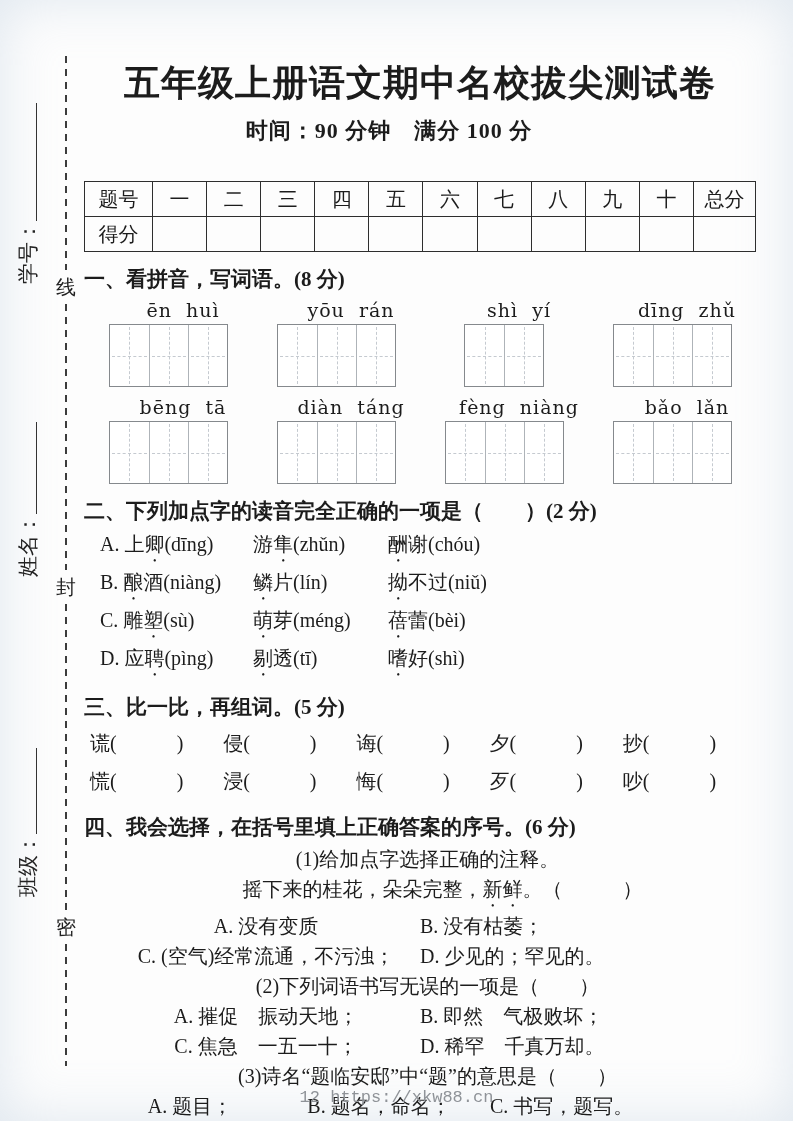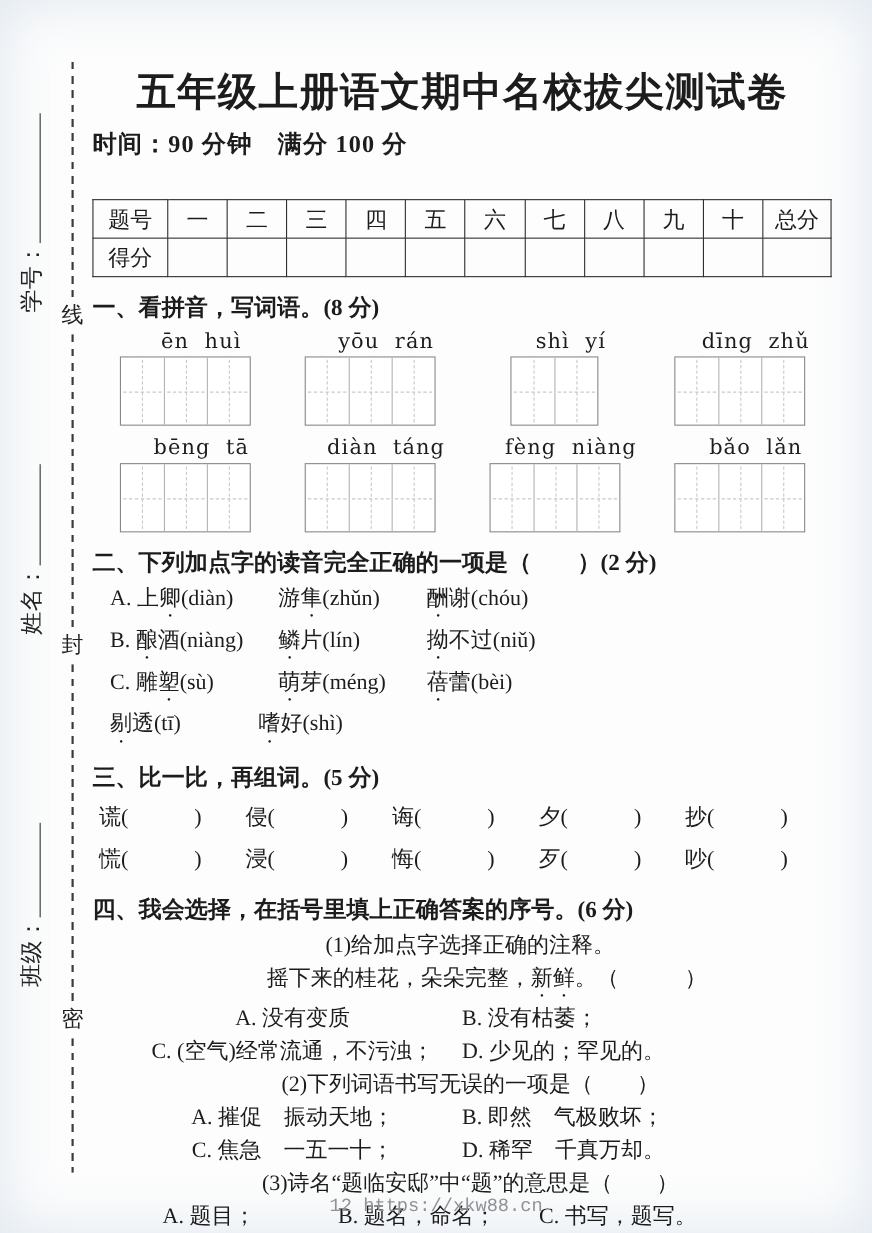--- a/index.html
+++ b/index.html
@@ -31,21 +31,21 @@
     background:repeating-linear-gradient(to bottom,#3c3c3c 0 7px,transparent 7px 13px);
   }
   .sg1{flex:2.1} .sg2{flex:2.6} .sg3{flex:3.0} .sg4{flex:1.2}
   .seal-char { font-size:20px; line-height:1; padding:7px 0; color:#222; }
 
   
   .content { position:absolute; left:84px; top:0; width:672px; }
 
   .title { margin:62px 0 0; text-align:center; font-size:36px; font-weight:900;
            letter-spacing:1px; line-height:1.2; }
-  .meta  { margin-top:12px; text-align:left; padding-right:62px; font-size:22px;
+  .meta  { margin-top:12px; text-align:center; padding-right:62px; font-size:22px;
            font-weight:700; letter-spacing:1px; line-height:28px;font-family:Liberation Serif, serif; }
 
   .score-table { border-collapse:collapse; margin-top:36px; width:672px;
                  table-layout:fixed; font-size:20px; }
   .score-table td { border:1.6px solid #2e2e2e; height:35px; text-align:center; padding:0; }
 
   .sec-head { font-weight:700; font-size:21px; margin-top:12px; line-height:30px; }
 
   .pin-row { display:flex; margin-top:4px; }
   .pin-row.second { margin-top:8px; }
@@ -219,35 +219,36 @@
           <div class="pcell"></div>
             <div class="pcell"></div>
             <div class="pcell"></div>
         </div>
       </div>
     </div>
 
     <div class="sec-head">二、下列加点字的读音完全正确的一项是（　　）(2 分)</div>
     <div class="s2-block">
       <div class="s2-row">
-        <span class="c1"><span>A. 上</span><span class="dot">卿</span><span>(diàn)</span></span>
+        <span class="c1"><span>A. 上</span><span class="dot">卿</span><span>(dīng)</span></span>
         <span class="c2"><span>游</span><span class="dot">隼</span><span>(zhǔn)</span></span>
         <span class="c3"><span></span><span class="dot">酬</span><span>谢(chóu)</span></span>
       </div>
       <div class="s2-row">
         <span class="c1"><span>B. </span><span class="dot">酿</span><span>酒(niàng)</span></span>
         <span class="c2"><span></span><span class="dot">鳞</span><span>片(lín)</span></span>
         <span class="c3"><span></span><span class="dot">拗</span><span>不过(niǔ)</span></span>
       </div>
       <div class="s2-row">
         <span class="c1"><span>C. 雕</span><span class="dot">塑</span><span>(sù)</span></span>
         <span class="c2"><span></span><span class="dot">萌</span><span>芽(méng)</span></span>
         <span class="c3"><span></span><span class="dot">蓓</span><span>蕾(bèi)</span></span>
       </div>
       <div class="s2-row">
+        <span class="c1"><span>D. 应</span><span class="dot">聘</span><span>(pìng)</span></span>
         <span class="c2"><span></span><span class="dot">剔</span><span>透(tī)</span></span>
         <span class="c3"><span></span><span class="dot">嗜</span><span>好(shì)</span></span>
       </div>
     </div>
 
     <div class="sec-head">三、比一比，再组词。(5 分)</div>
     <div class="s3-block">
       <div class="s3-row">
         <span class="s3-item">谎(　　　)</span>
         <span class="s3-item">侵(　　　)</span>

